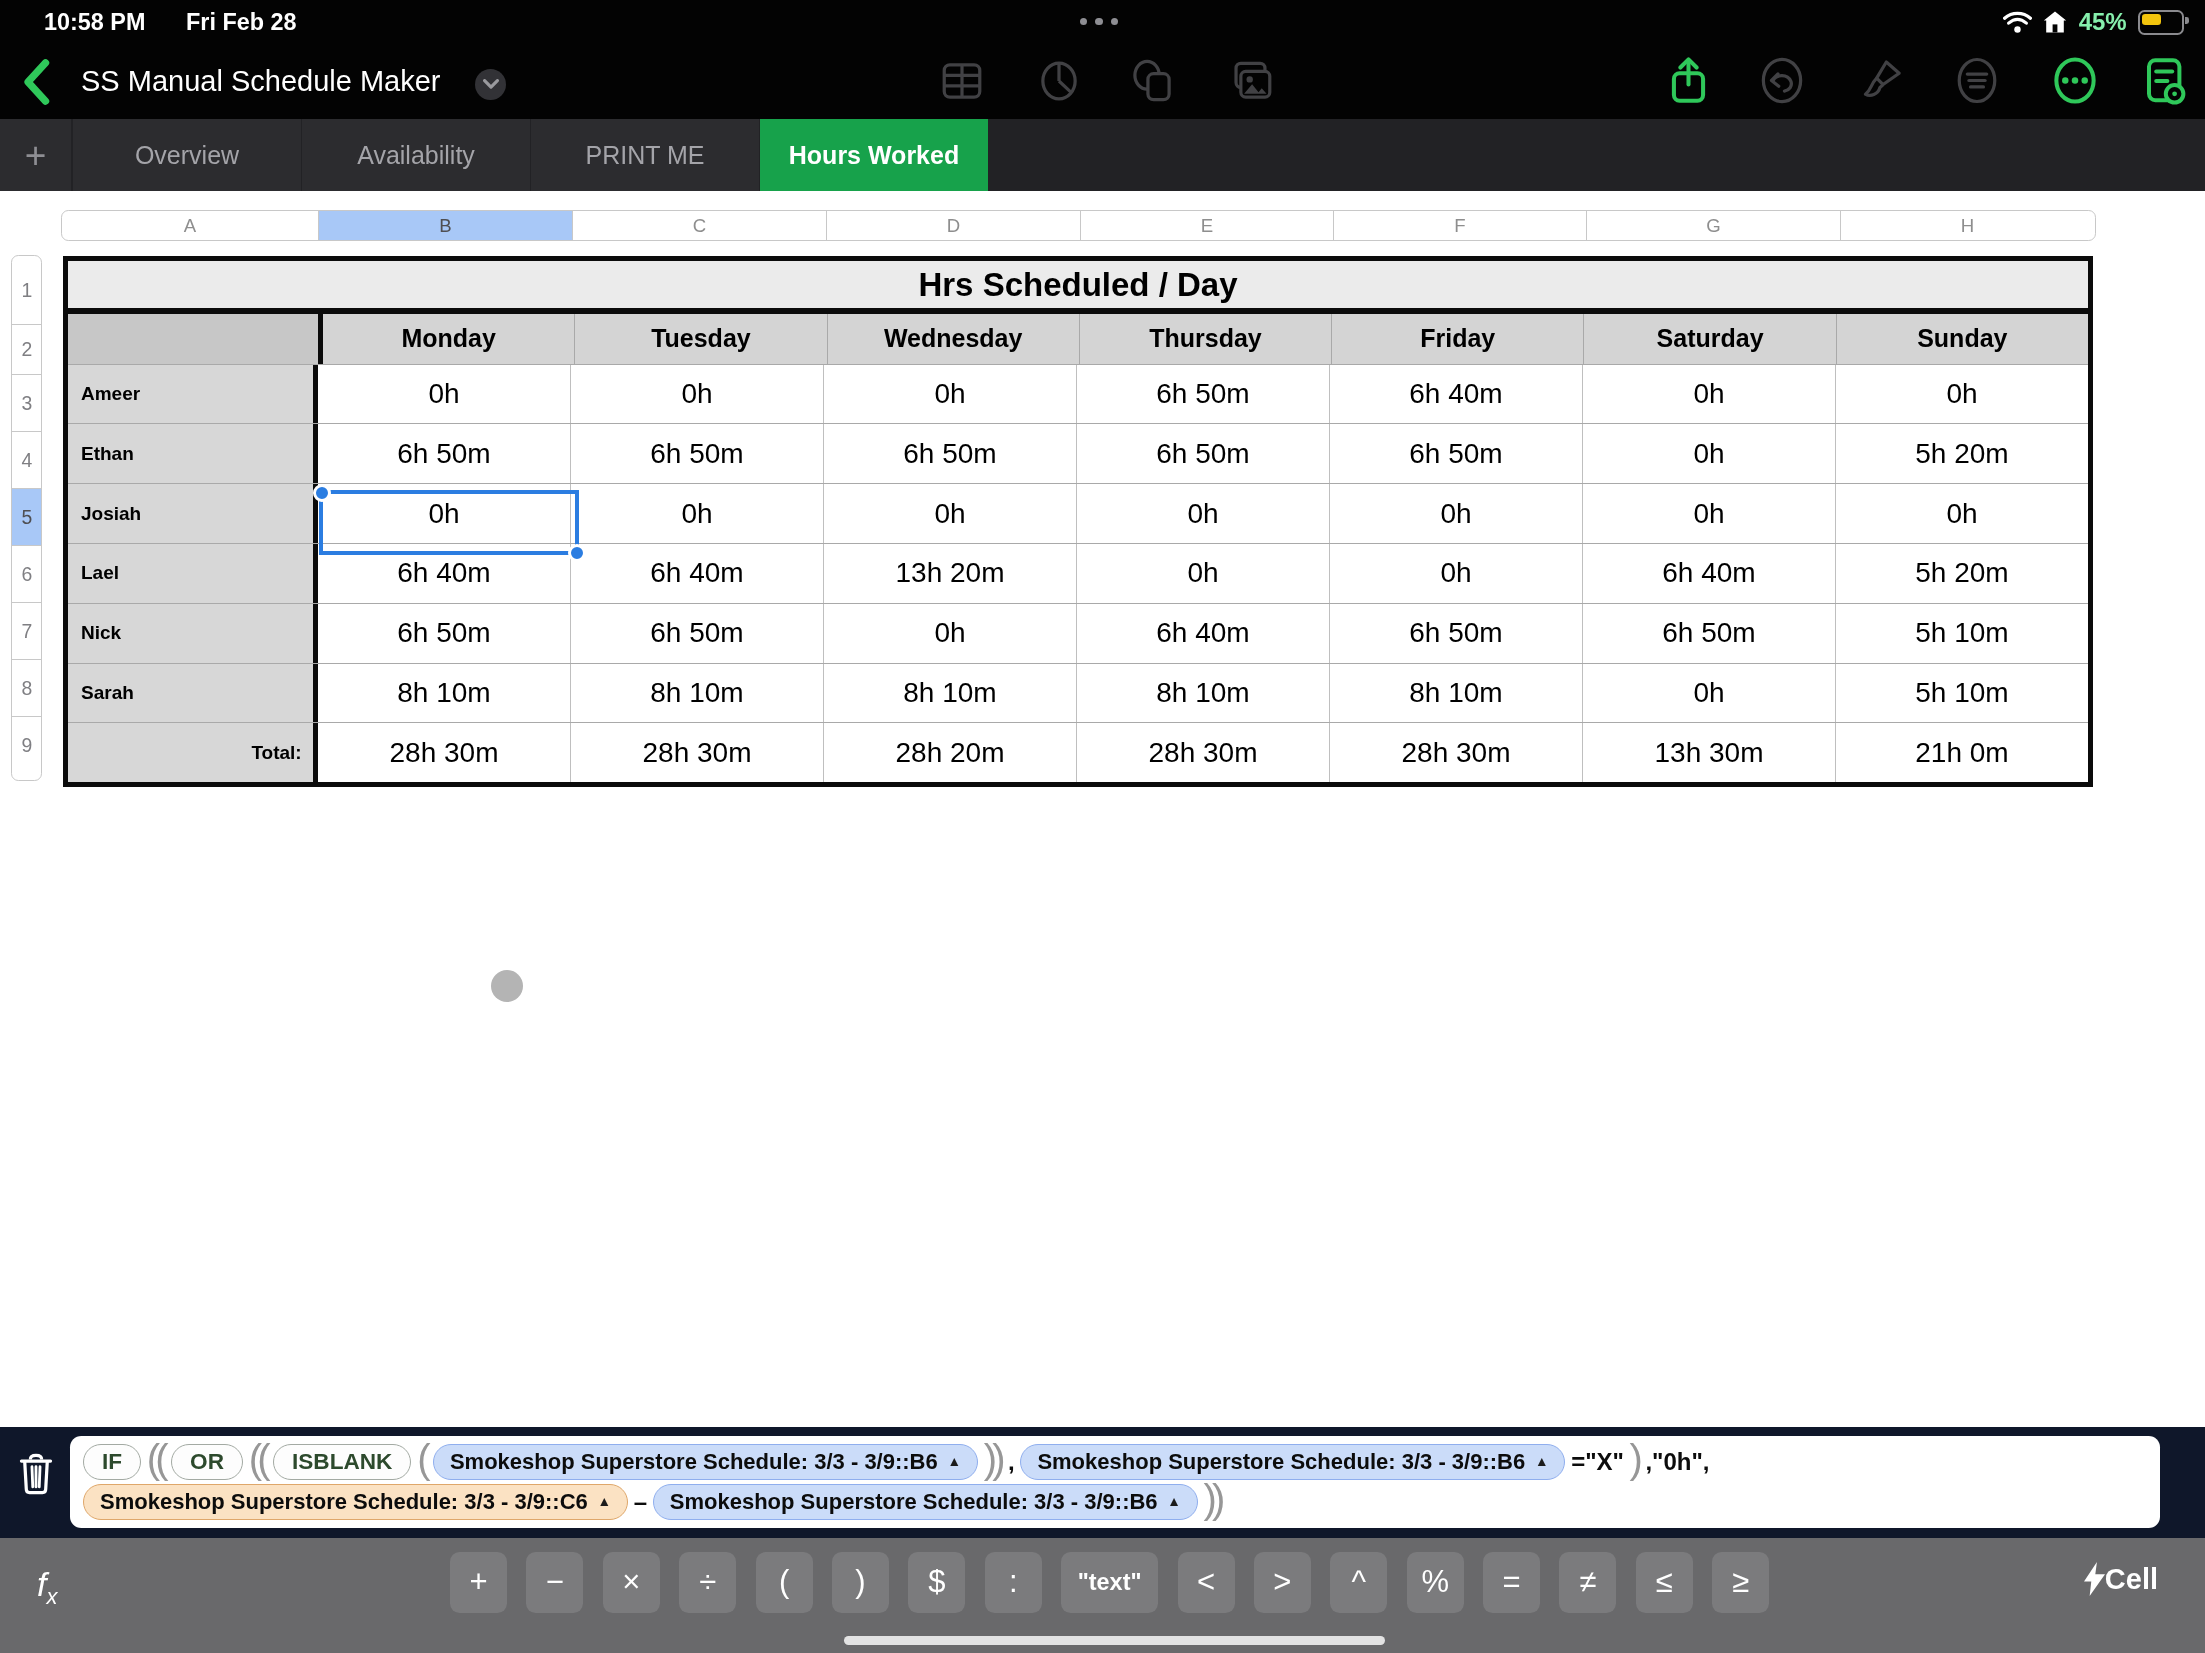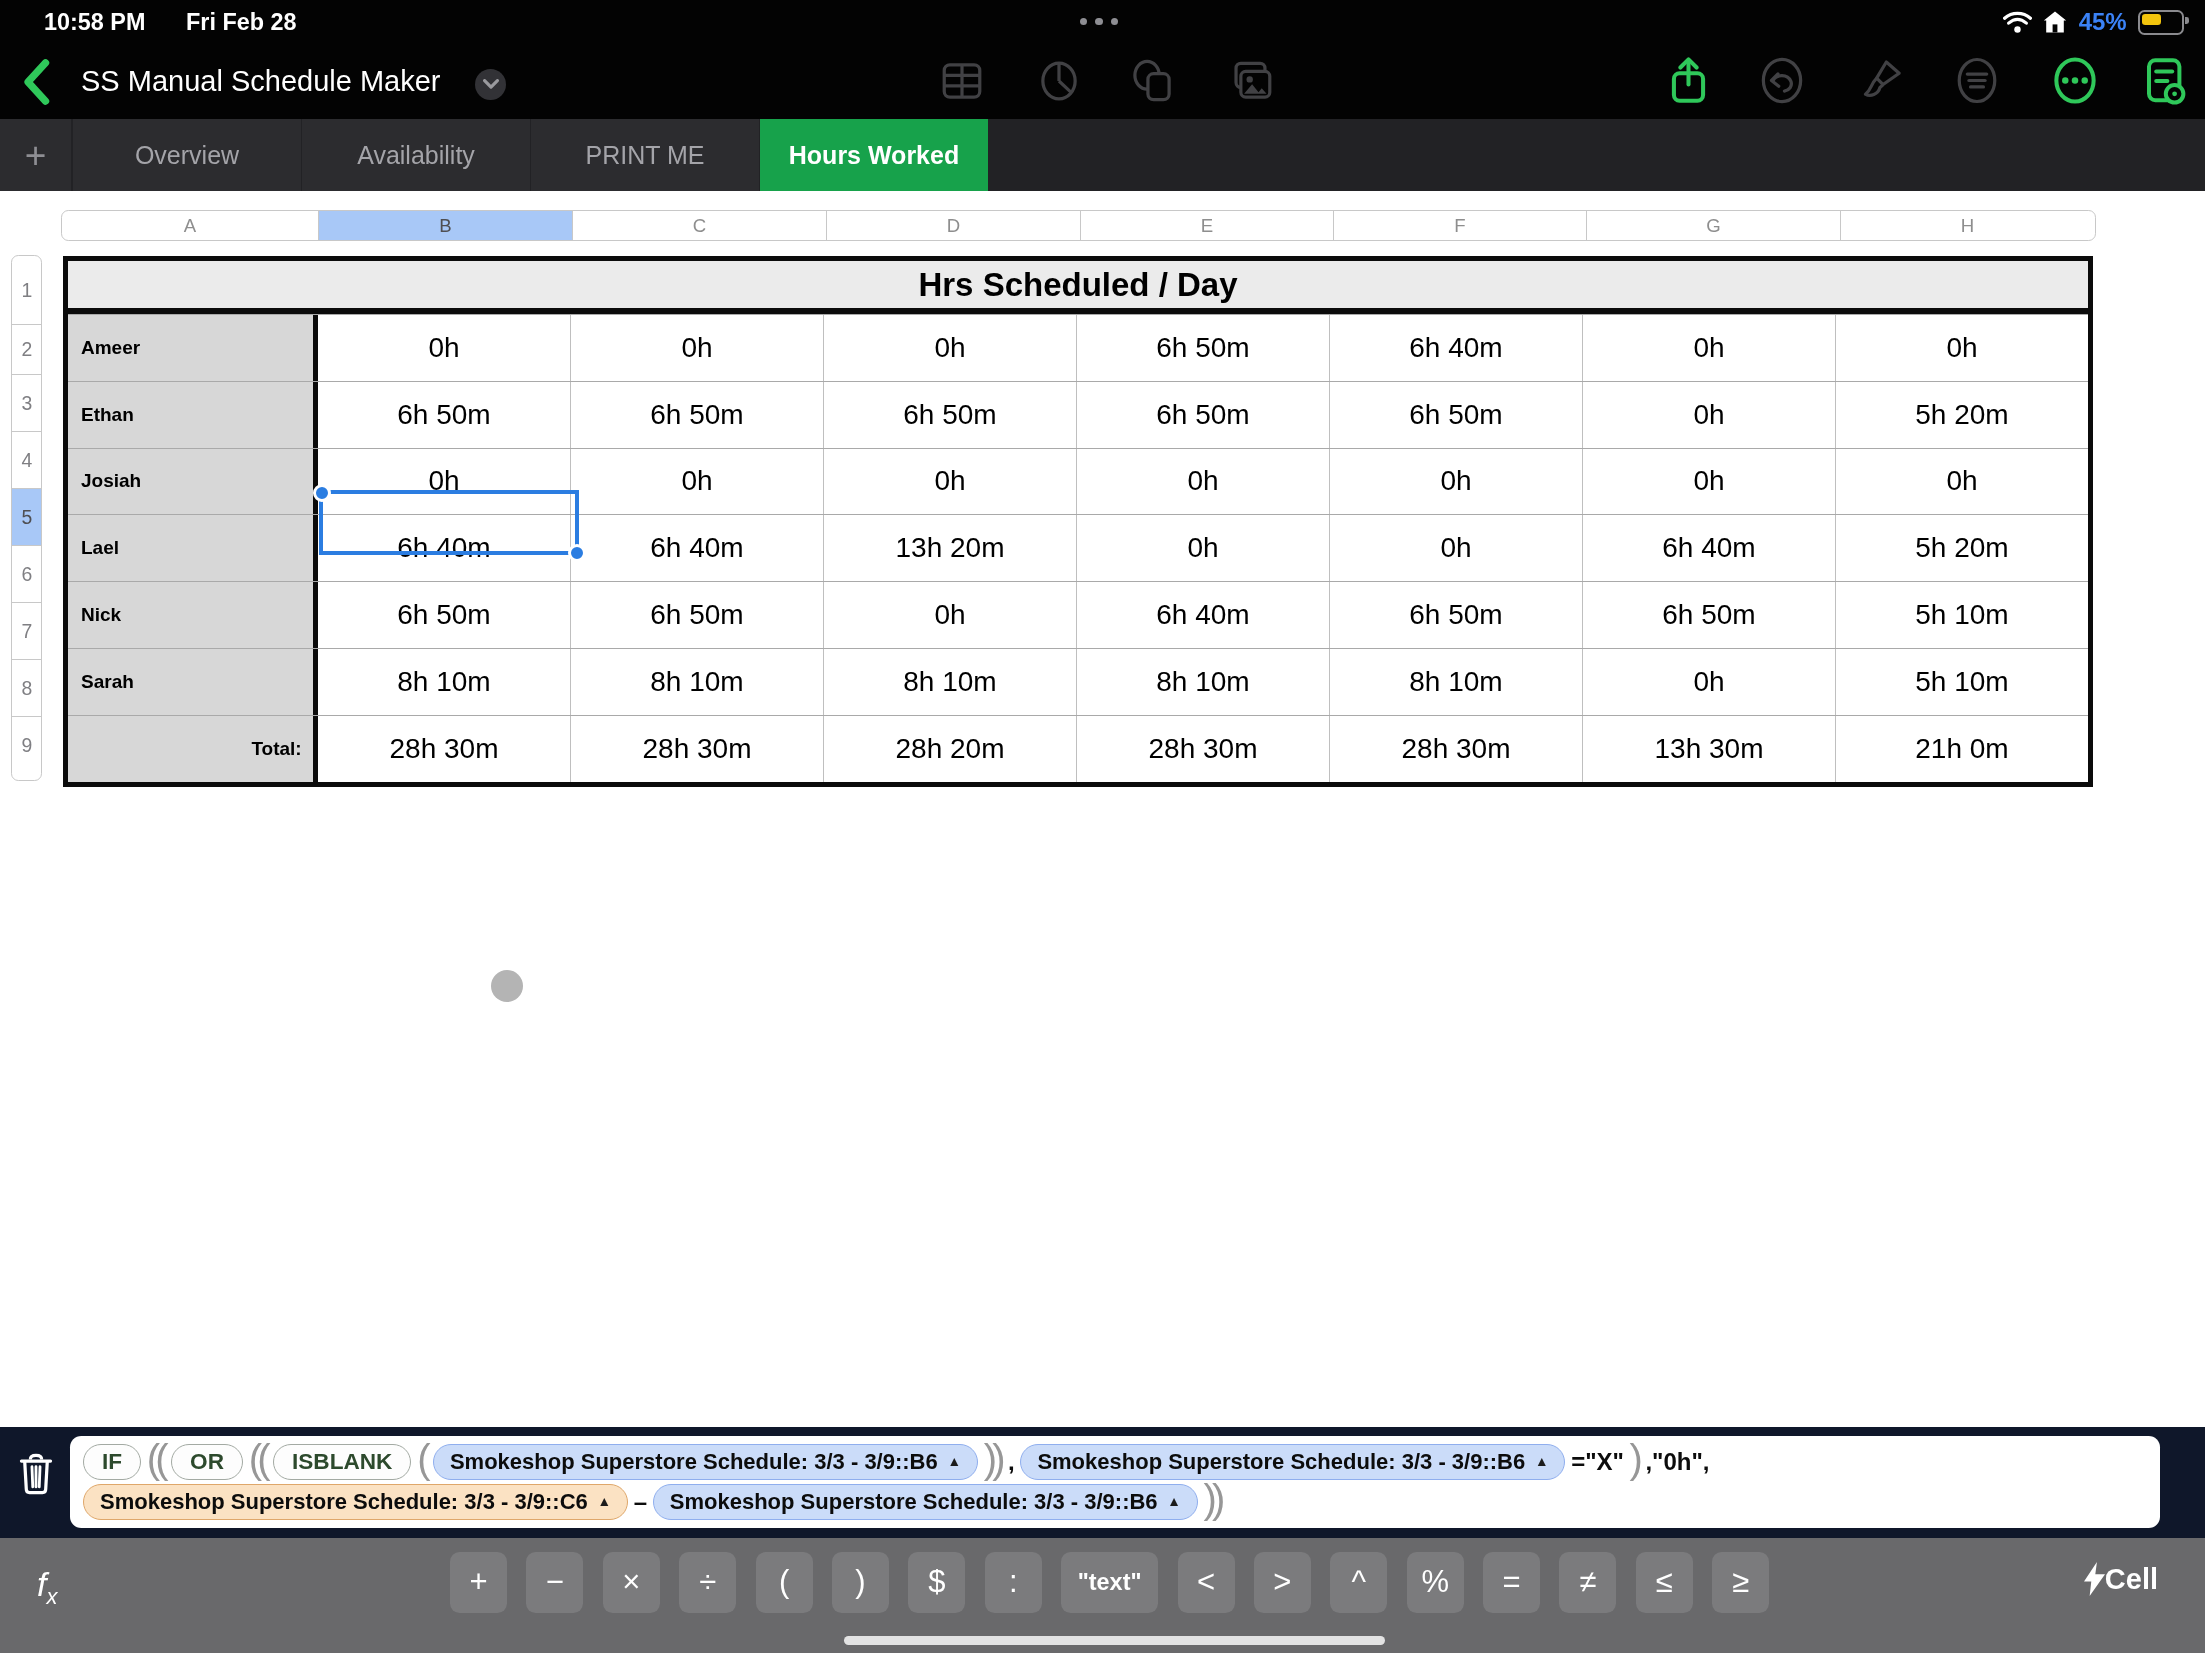--- a/index.html
+++ b/index.html
@@ -6,21 +6,21 @@
   .screen{position:relative;width:2205px;height:1653px;background:#fff;overflow:hidden;
           font-family:"Liberation Sans","DejaVu Sans",sans-serif;-webkit-font-smoothing:antialiased;}
 
   
   .header{position:absolute;left:0;top:0;width:2205px;height:119px;background:#030303;}
   .status-time{position:absolute;left:44px;top:9px;color:#fff;font-size:23.4px;font-weight:700;}
   .status-date{position:absolute;left:186px;top:9px;color:#fff;font-size:23.4px;font-weight:700;}
   .sys-dots{position:absolute;left:1080px;top:18px;display:flex;gap:8px;}
   .sys-dots i{width:7.3px;height:7.3px;border-radius:50%;background:#8e8e93;}
   .status-right{position:absolute;right:21px;top:8px;display:flex;align-items:center;gap:11.3px;}
-  .batt-pct{color:#3b82f6;font-size:24px;font-weight:700;}
+  .batt-pct{color:#86efac;font-size:24px;font-weight:700;}
   .battery{position:relative;width:42px;height:21px;border:2.4px solid #8a8a8e;border-radius:6.5px;}
   .battery .fill{position:absolute;left:2.4px;top:2.4px;width:45%;height:11.3px;border-radius:3.2px;background:#f2c40d;}
   .battery .nub{position:absolute;right:-6.5px;top:5.7px;width:3.2px;height:7.3px;background:#8a8a8e;border-radius:0 2.4px 2.4px 0;}
 
   .back-btn{position:absolute;left:18px;top:58px;width:36px;height:48px;}
   .doc-title{position:absolute;left:81px;top:65px;color:#fff;font-size:29px;font-weight:400;}
   .title-menu{position:absolute;left:475px;top:69px;width:31px;height:31px;border-radius:50%;background:#323236;
               display:flex;align-items:center;justify-content:center;}
   .nav-ic{position:absolute;top:57px;width:47px;height:47px;display:flex;align-items:center;justify-content:center;}
 
@@ -262,20 +262,30 @@
         <div class="rowcell sel" style="height: 57px; flex: 0 0 auto;">5</div>
         <div class="rowcell" style="height: 57px; flex: 0 0 auto;">6</div>
         <div class="rowcell" style="height: 57px; flex: 0 0 auto;">7</div>
         <div class="rowcell" style="height: 57px; flex: 0 0 auto;">8</div>
         <div class="rowcell" style="height: 57px; flex: 0 0 auto;">9</div>
       </div>
 
     <div class="sstable">
       <div class="t-title">Hrs Scheduled / Day</div>
       <div class="t-blackline"></div>
+      <div class="t-head" id="thead">
+          <div class="t-corner"></div>
+          <div class="t-day">Monday</div>
+          <div class="t-day">Tuesday</div>
+          <div class="t-day">Wednesday</div>
+          <div class="t-day">Thursday</div>
+          <div class="t-day">Friday</div>
+          <div class="t-day">Saturday</div>
+          <div class="t-day">Sunday</div>
+        </div>
       <div class="t-body" id="tbody">
           <div class="t-row">
             <div class="t-name">Ameer</div>
             <div class="t-val">0h</div>
             <div class="t-val">0h</div>
             <div class="t-val">0h</div>
             <div class="t-val">6h 50m</div>
             <div class="t-val">6h 40m</div>
             <div class="t-val">0h</div>
             <div class="t-val">0h</div>

